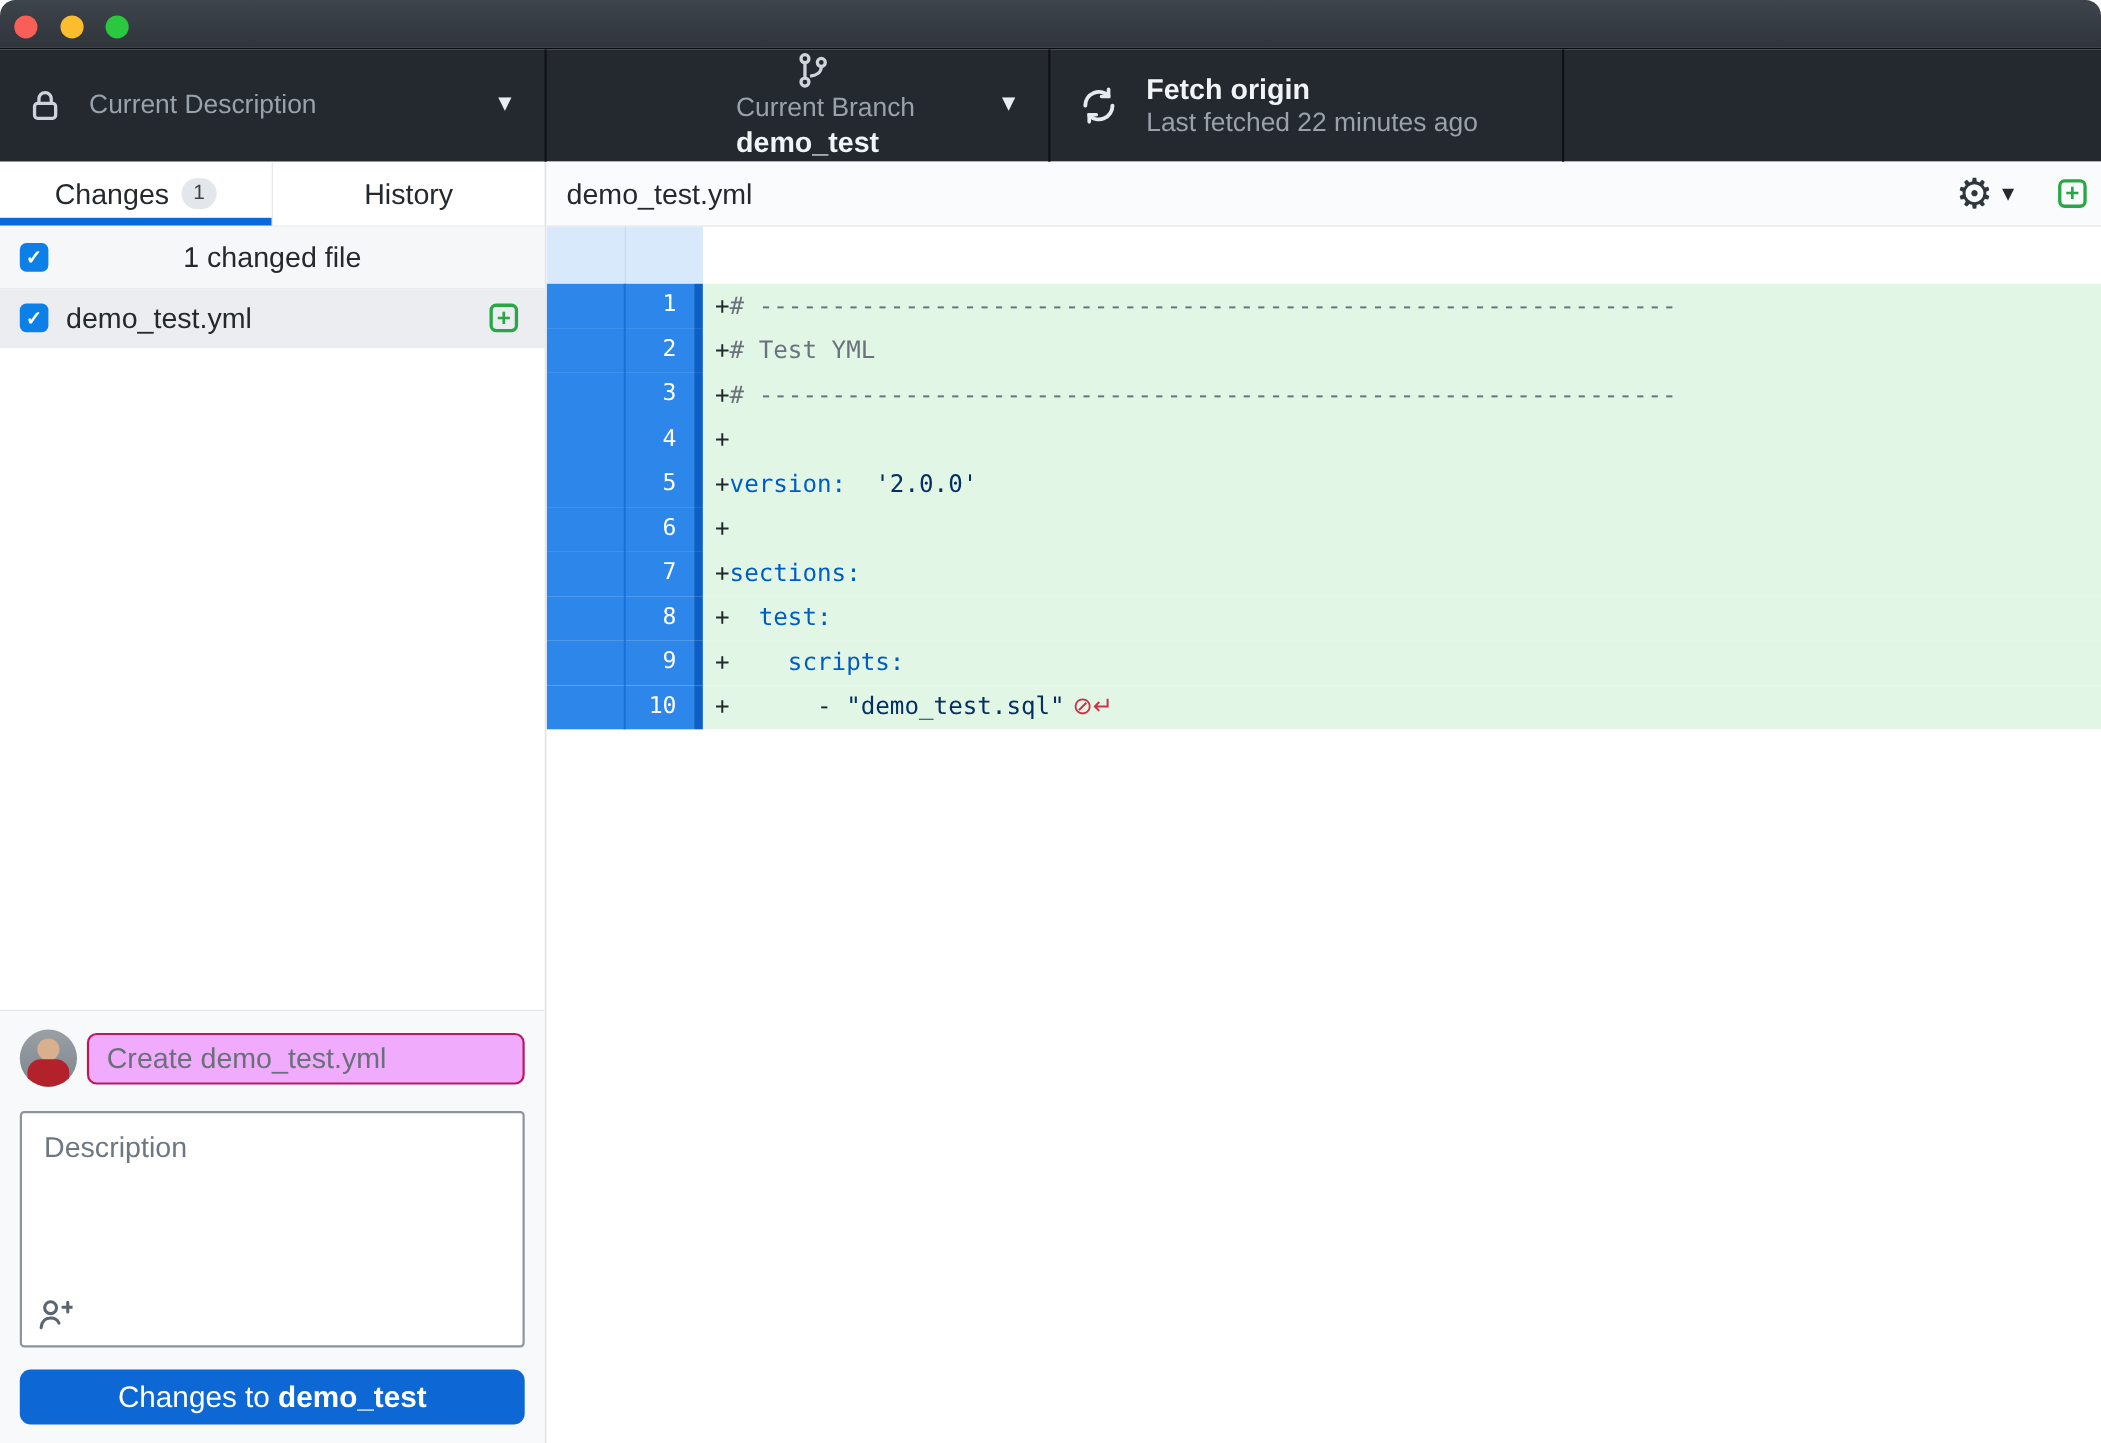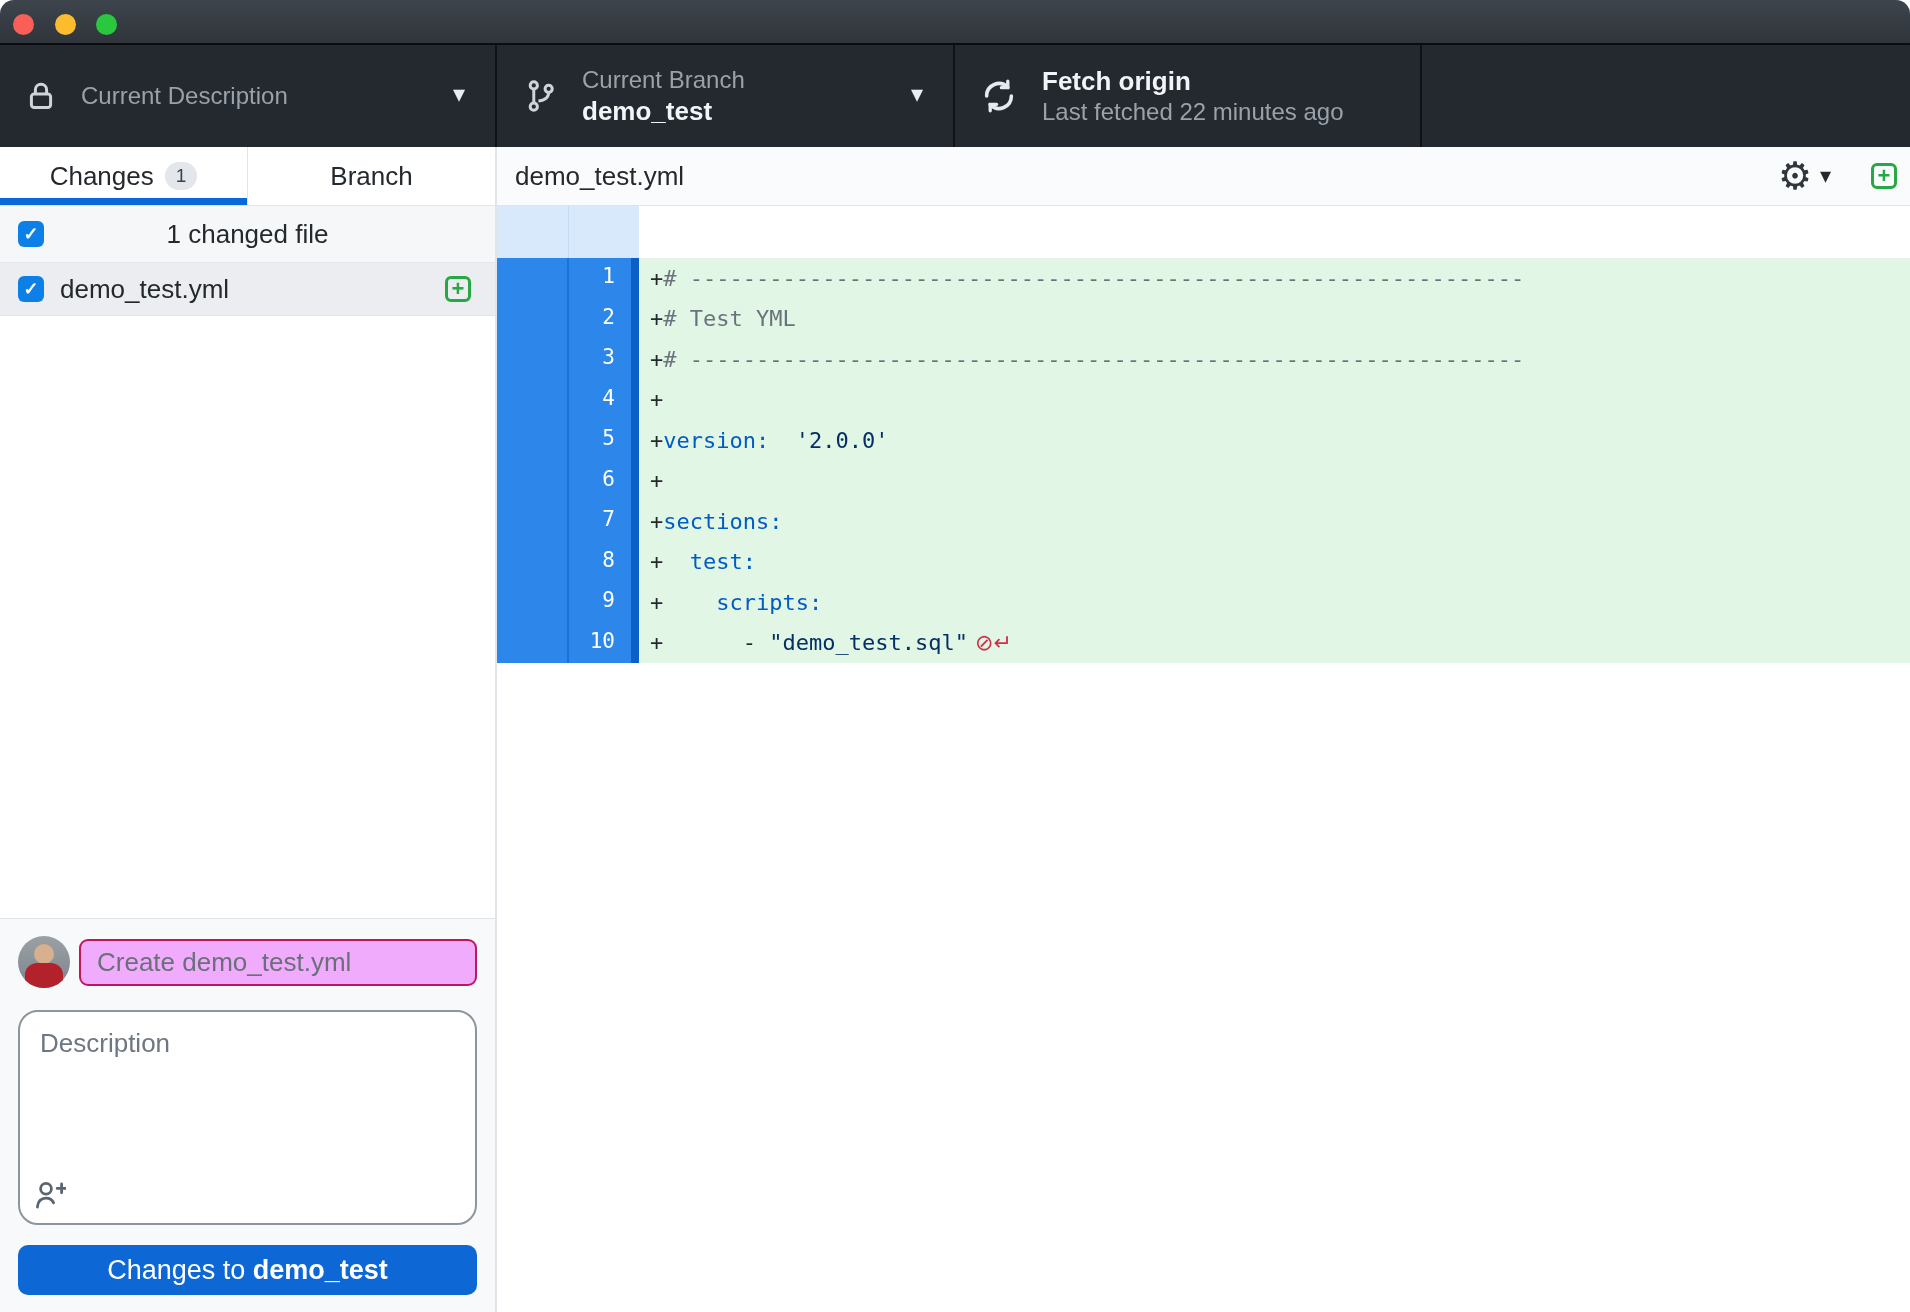--- a/index.html
+++ b/index.html
@@ -14,21 +14,21 @@
   .tl { position:absolute; top:14px; width:21px; height:21px; border-radius:50%; }
   .tl.red{ left:13px; background:#f95f56; }
   .tl.yellow{ left:55px; background:#fbbd2e; }
   .tl.green{ left:96px; background:#29c83f; }
 
   
   .toolbar { height:102px; background:#24292f; display:flex; flex:none; }
   .tb-section { display:flex; align-items:center; border-right:2px solid #0e1116;
                 position:relative; cursor:default; }
   .tb-section.repo { width:497px; padding-left:25px; }
-  .tb-section.branch { width:458px; padding-left:27px; }
+  .tb-section.branch { width:458px; padding-left:27px;flex-direction:column; }
   .tb-section.fetch { width:467px; padding-left:25px; }
   .tb-section.spacer { flex:1; border-right:none; }
   .tb-icon { flex:none; color:#cdd4db; }
   .tb-text { margin-left:24px; min-width:0; }
   .tb-label { font-size:24px; color:#99a1aa; line-height:30px; }
   .tb-value { font-size:26px; font-weight:bold; color:#f2f5f8; line-height:32px;
               white-space:nowrap; }
   .tb-sub   { font-size:24px; color:#99a1aa; line-height:30px; }
   .tb-caret { position:absolute; right:30px; top:50%; transform:translateY(-58%);
               color:#e9edf1; font-size:24px; }
@@ -73,21 +73,21 @@
   .avatar { width:52px; height:52px; border-radius:50%; flex:none;
             background:linear-gradient(#9aa0a6,#7d848b); position:relative; overflow:hidden; }
   .avatar::before { content:""; position:absolute; left:16px; top:8px; width:20px;
             height:20px; border-radius:50%; background:#d8b08e; }
   .avatar::after { content:""; position:absolute; left:7px; top:27px; width:38px;
             height:28px; border-radius:12px 12px 0 0; background:#b3212b; }
   .summary-input { flex:1; margin-left:9px; height:47px; border:2px solid #be185d;
             border-radius:9px; background:#f0abfc; font-size:26px; padding:0 16px;
             color:#24292e; font-family:"Liberation Sans", sans-serif; outline:none; }
   .summary-input::placeholder { color:#69707a; opacity:1; }
-  .desc-box { margin-top:22px; height:215px; border:2px solid #8c959f; border-radius:20px;
+  .desc-box { margin-top:22px; height:215px; border:2px solid #8c959f; border-radius:4px;
             background:#fff; position:relative; }
   .desc-box textarea { width:100%; height:100%; border:none; background:transparent;
             resize:none; outline:none; font-size:26px; padding:16px 20px;
             color:#24292e; font-family:"Liberation Sans", sans-serif; }
   .desc-box textarea::placeholder { color:#6e7781; opacity:1; }
   .coauthor { position:absolute; left:14px; bottom:12px; }
   .commit-btn { margin-top:20px; width:100%; height:50px; border:none; border-radius:10px;
             background:var(--button,#0d67d4); color:#fff; font-size:27px;
             font-family:"Liberation Sans", sans-serif; cursor:pointer; }
   .commit-btn b { font-weight:bold; }
@@ -180,21 +180,21 @@
 
   <div class="content">
 
     <aside class="sidebar">
       <div class="tabs">
         <div class="tab active">
           <span>Changes</span>
           <span class="badge">1</span>
         </div>
         <div class="tab">
-          <span>Branch</span>
+          <span>History</span>
         </div>
       </div>
 
       <div class="summary-row">
         <span class="checkbox">✓</span>
         <span class="label">1 changed file</span>
       </div>
 
       <div class="file-row">
         <span class="checkbox">✓</span>

